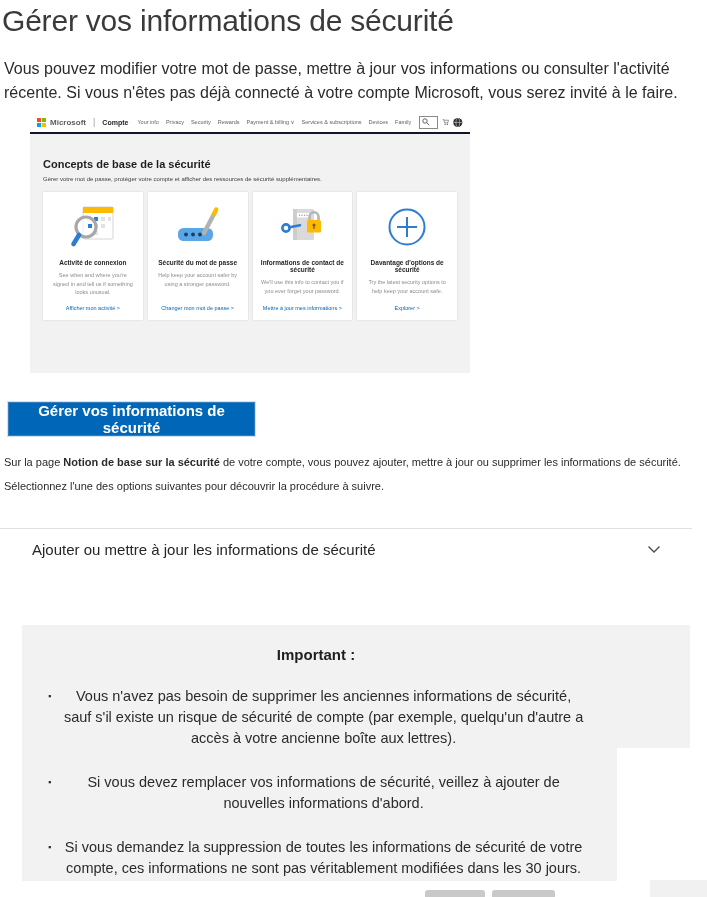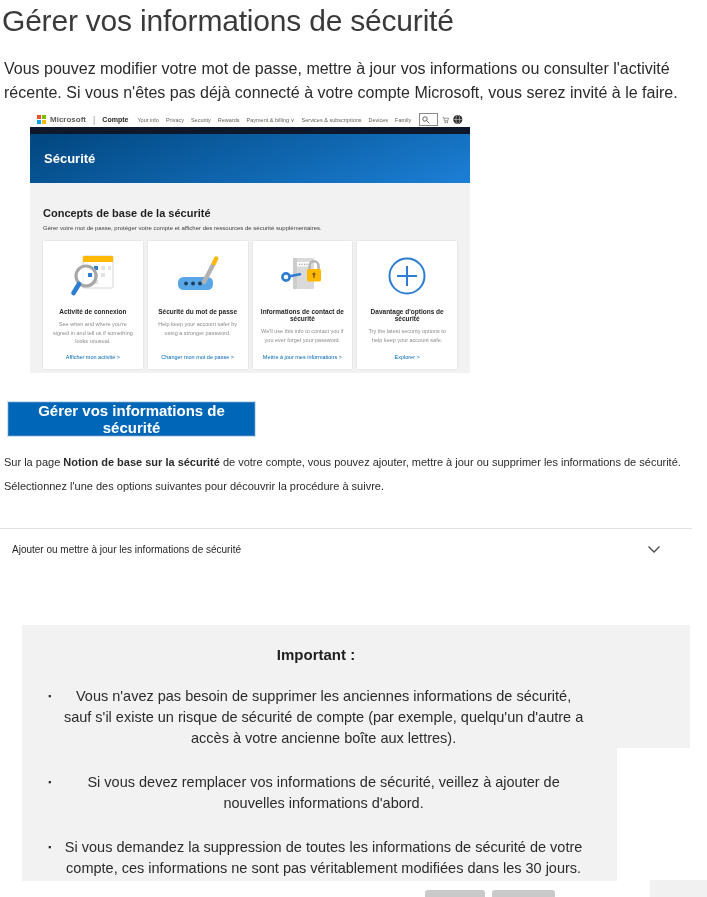--- a/index.html
+++ b/index.html
@@ -18,21 +18,21 @@
     position: absolute; left: 4px; top: 57px; width: 697px;
     font-size: 16px; line-height: 24px; color: #2b2b2b;
   }
   
   .shot {
     position: absolute; left: 30px; top: 112px; width: 440px; height: 261px;
     background: #f2f2f2; overflow: hidden;
   }
   .shot-header {
     height: 22px; background: #ffffff; display: flex; align-items: center;
-    padding: 0 7px; gap: 4px; border-bottom: 7px solid #0f172a;
+    padding: 0 7px; gap: 4px; border-bottom: 2px solid #0f172a;
   }
   .mslogo { display: grid; grid-template-columns: 4px 4px; grid-template-rows: 4px 4px; gap: 1px; }
   .mslogo i { display:block; }
   .sq-red { background:#f25022; } .sq-green { background:#7fba00; }
   .sq-blue { background:#00a4ef; } .sq-yellow { background:#ffb900; }
   .ms-name { font-size: 8px; font-weight: 700; color: #5e5e5e; }
   .hdr-sep { font-size: 9px; color: #a0a0a0; margin: 0 3px; font-weight: 300; }
   .hdr-account { font-size: 7px; font-weight: 700; color: #1f1f1f; margin-right: 5px; }
   .hdr-nav { display: flex; gap: 7px; align-items: center; }
   .hdr-nav span { font-size: 5.5px; color: #616161; white-space: nowrap; }
@@ -71,22 +71,22 @@
   }
   .desc {
     position: absolute; left: 4px; top: 450px; width: 698px;
     font-size: 11px; line-height: 24px; color: #2b2b2b;
   }
   
   .accordion { position: absolute; left: 0; top: 528px; width: 692px; }
   .acc-item {
     height: 41px; border-top: 1px solid #e1e1e1;
     display: flex; align-items: center;
-    padding-left: 12px; padding-right: 30px;
-    font-size: 10px; color: #262626; cursor: pointer; background:#fff;
+    padding-left: 32px; padding-right: 30px;
+    font-size: 15px; color: #262626; cursor: pointer; background:#fff;
   }
   .acc-label { flex: 1; }
   .acc-chev { width: 16px; height: 16px; display:flex; align-items:center; justify-content:center; }
   
   .graybox {
     position: absolute; left: 22px; top: 625px; width: 668px; height: 256px;
     background: #f2f2f2; overflow: hidden;
     padding: 21px 105px 0 25px;
     text-align: center;
   }
@@ -146,23 +146,20 @@
     <svg width="10" height="10" viewBox="0 0 10 10">
       <path d="M1 1.5 h1.4 l1 4.5 h4.4 l1-3.4 H3" fill="none" stroke="#555" stroke-width="0.8"></path>
       <circle cx="4.2" cy="8" r="0.9" fill="#555"></circle>
         <circle cx="7.3" cy="8" r="0.9" fill="#555"></circle>
     </svg>
     <svg width="13" height="13" viewBox="0 0 13 13">
       <circle cx="6.5" cy="6.5" r="6.2" fill="#2c2c2c"></circle>
       <ellipse cx="6.5" cy="6.5" rx="2.6" ry="6" fill="none" stroke="#e8e8e8" stroke-width="0.7"></ellipse>
       <line x1="0.5" y1="6.5" x2="12.5" y2="6.5" stroke="#e8e8e8" stroke-width="0.7"></line>
     </svg>
-  </div>
-  <div class="shot-banner">
-    <span>Sécurité</span>
   </div>
   <div class="shot-body">
     <div class="shot-h2">Concepts de base de la sécurité</div>
     <div class="shot-sub">Gérer votre mot de passe, protéger votre compte et afficher des ressources de sécurité supplémentaires.</div>
     <div class="cards">
 
       <div class="card">
         <span class="card-icon">
           <svg width="46" height="46" viewBox="0 0 46 46">
             <rect x="13" y="3" width="30" height="32" rx="1" fill="#ffffff" stroke="#d6d6d6" stroke-width="1"></rect>

